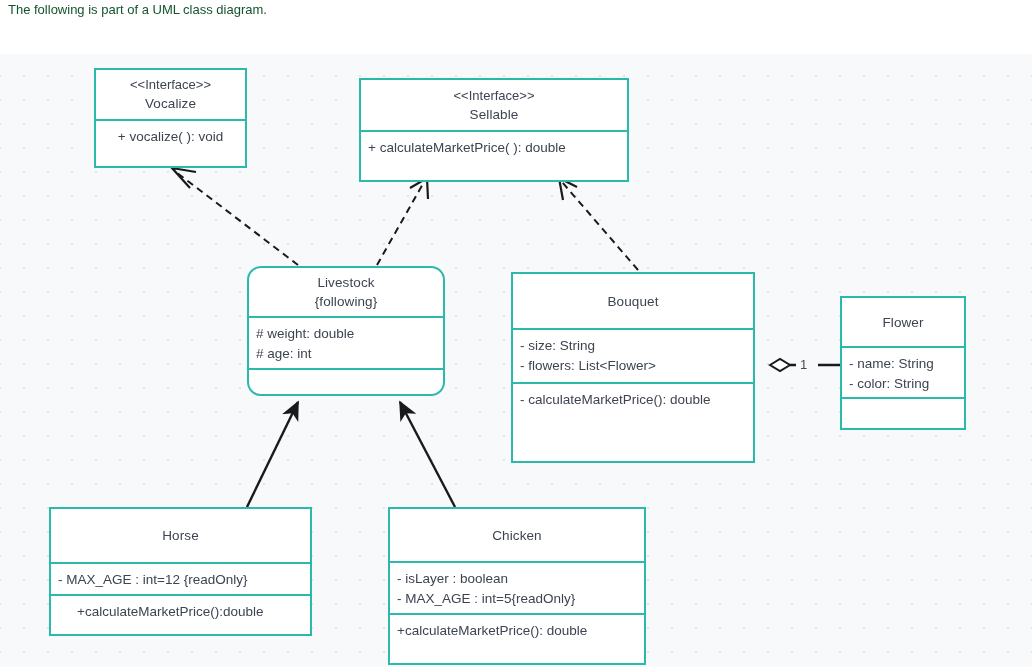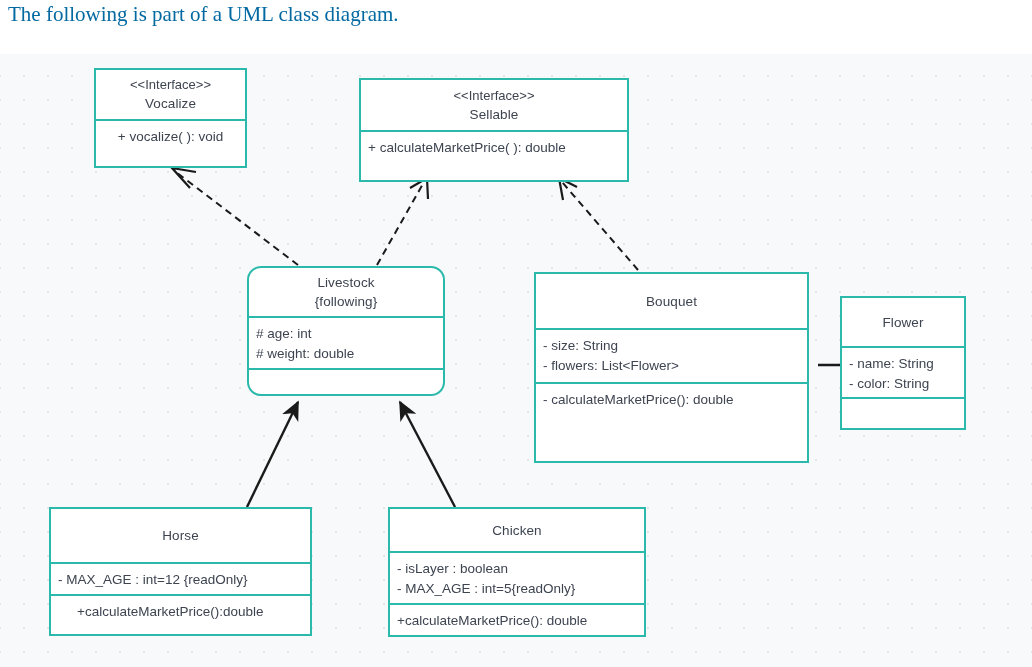--- a/index.html
+++ b/index.html
@@ -13,23 +13,23 @@
     height: 667px;
     position: relative;
     overflow: hidden;
     font-family: "Liberation Sans", sans-serif;
   }
 
   #caption {
     position: absolute;
     left: 8px;
     top: 2px;
-    font-family: Liberation Serif, serif;
-    font-size: 21px;
-    color: #0369a1;
+    font-family: Liberation Sans, sans-serif;
+    font-size: 13px;
+    color: #14532d;
     white-space: nowrap;
   }
 
   #canvas {
     position: absolute;
     left: 0;
     top: 54px;
     width: 1032px;
     height: 613px;
     background-color: #f8f9fa;
@@ -175,27 +175,27 @@
       <div class="member">+ calculateMarketPrice( ): double</div>
     </div>
   </div>
 
   <div class="node" style="left:247px; top:212px; width:198px; height:130px;border-radius:14px;">
     <div class="compartment title-comp" style="height:48px;">
       <div class="title-line">Livestock</div>
       <div class="title-line">{following}</div>
     </div>
     <div class="compartment member-comp" style="height:52px;">
+      <div class="member"># weight: double</div>
       <div class="member"># age: int</div>
-      <div class="member"># weight: double</div>
     </div>
     <div class="compartment empty-comp" style="flex:1;"></div>
   </div>
 
-  <div class="node" style="left:511px; top:218px; width:275px; height:191px;margin-left:23px;">
+  <div class="node" style="left:511px; top:218px; width:244px; height:191px;">
     <div class="compartment title-comp" style="height:54px;">
       <div class="title-line">Bouquet</div>
     </div>
     <div class="compartment member-comp" style="height:54px;">
       <div class="member">-  size: String</div>
       <div class="member">- flowers: List&lt;Flower&gt;</div>
     </div>
     <div class="compartment member-comp" style="flex:1;">
       <div class="member">- calculateMarketPrice(): double</div>
     </div>
@@ -217,21 +217,21 @@
       <div class="title-line">Horse</div>
     </div>
     <div class="compartment member-comp" style="height:32px;">
       <div class="member">- MAX_AGE : int=12 {readOnly}</div>
     </div>
     <div class="compartment member-comp" style="flex:1;padding-left:26px;">
       <div class="member">+calculateMarketPrice():double</div>
     </div>
   </div>
 
-  <div class="node" style="left:388px; top:453px; width:258px; height:130px;">
+  <div class="node" style="left:388px; top:453px; width:258px; height:158px;">
     <div class="compartment title-comp" style="height:52px;">
       <div class="title-line">Chicken</div>
     </div>
     <div class="compartment member-comp" style="height:52px;">
       <div class="member">- isLayer : boolean</div>
       <div class="member">- MAX_AGE : int=5{readOnly}</div>
     </div>
     <div class="compartment member-comp" style="flex:1;">
       <div class="member">+calculateMarketPrice(): double</div>
     </div>

